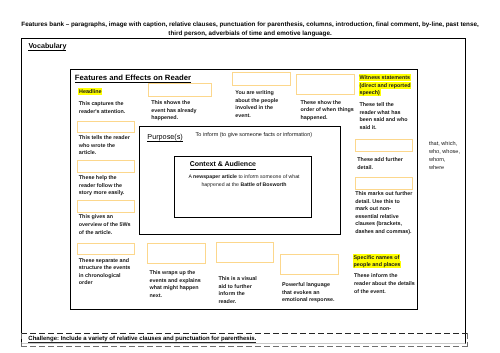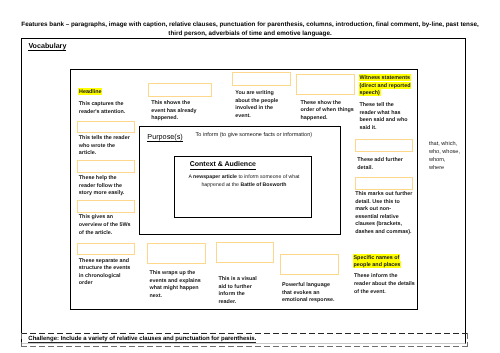--- a/index.html
+++ b/index.html
@@ -53,20 +53,21 @@
   <div class="hdr">
     <div>Features bank – paragraphs, image with caption, relative clauses, punctuation for parenthesis, columns, introduction, final comment, by-line, past tense,</div>
     <div>third person, adverbials of time and emotive language.</div>
   </div>
 
   <div class="outer"></div>
 
   <div class="vocab"><u>Vocabulary</u></div>
 
   <div class="feat"></div>
+  <div class="feat-title"><u>Features and Effects on Reader</u></div>
 
   <div class="purpose"></div>
   <div class="purpose-title"><u>Purpose(s)</u></div>
   <div class="purpose-sub">To inform (to give someone facts or information)</div>
 
   <div class="ctx"></div>
   <div class="ctx-title"><u>Context &amp; Audience</u></div>
   <div class="ctx-body"><span>A </span><b>newspaper article</b><span> to inform someone of what happened at the </span><b>Battle of Bosworth</b></div>
 
   <div id="feature-items">

